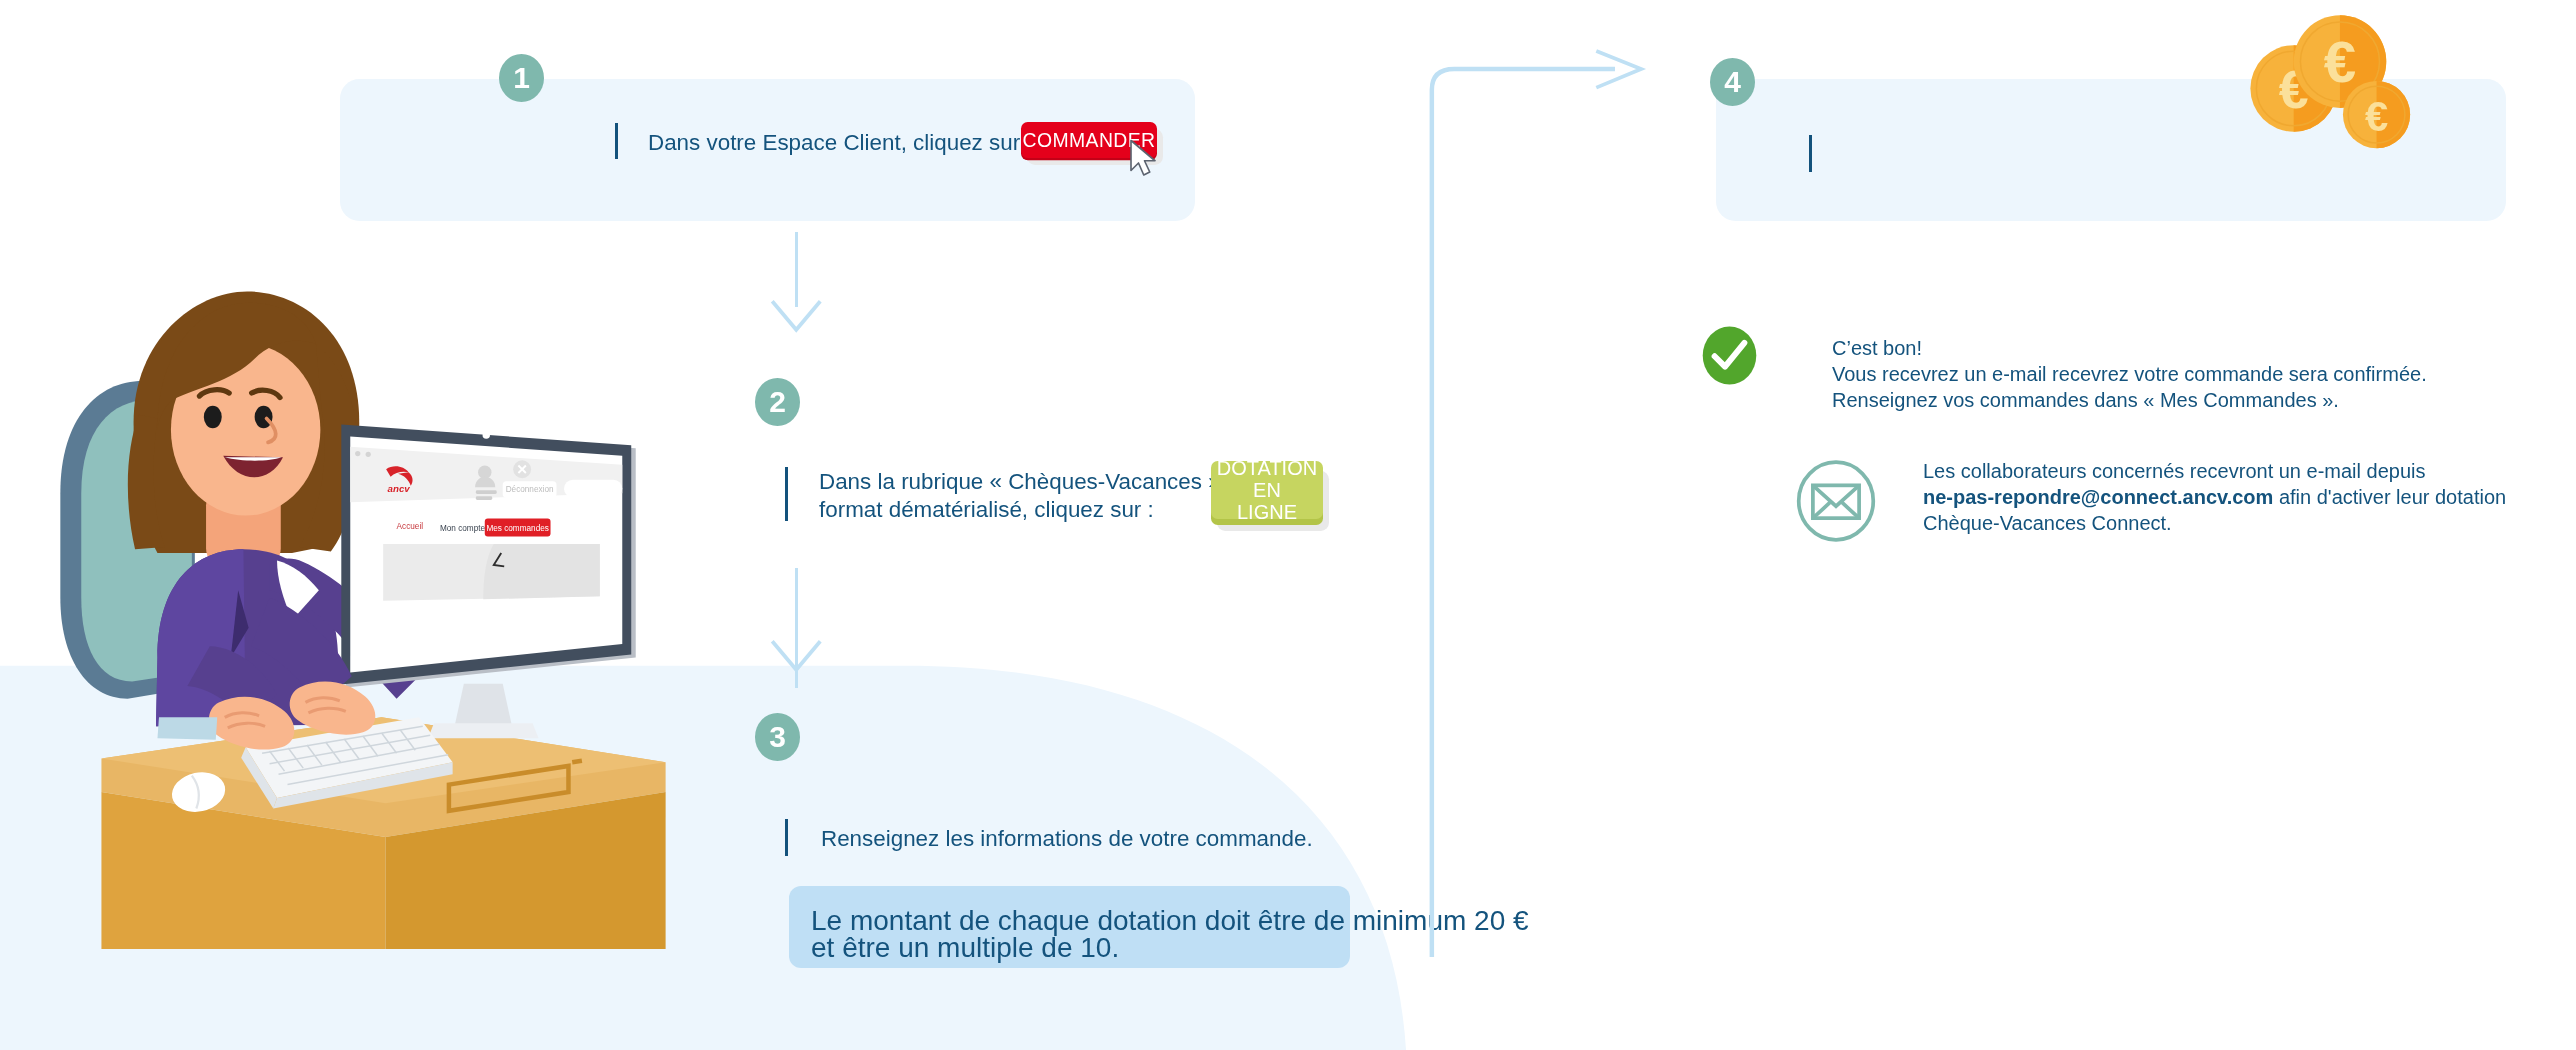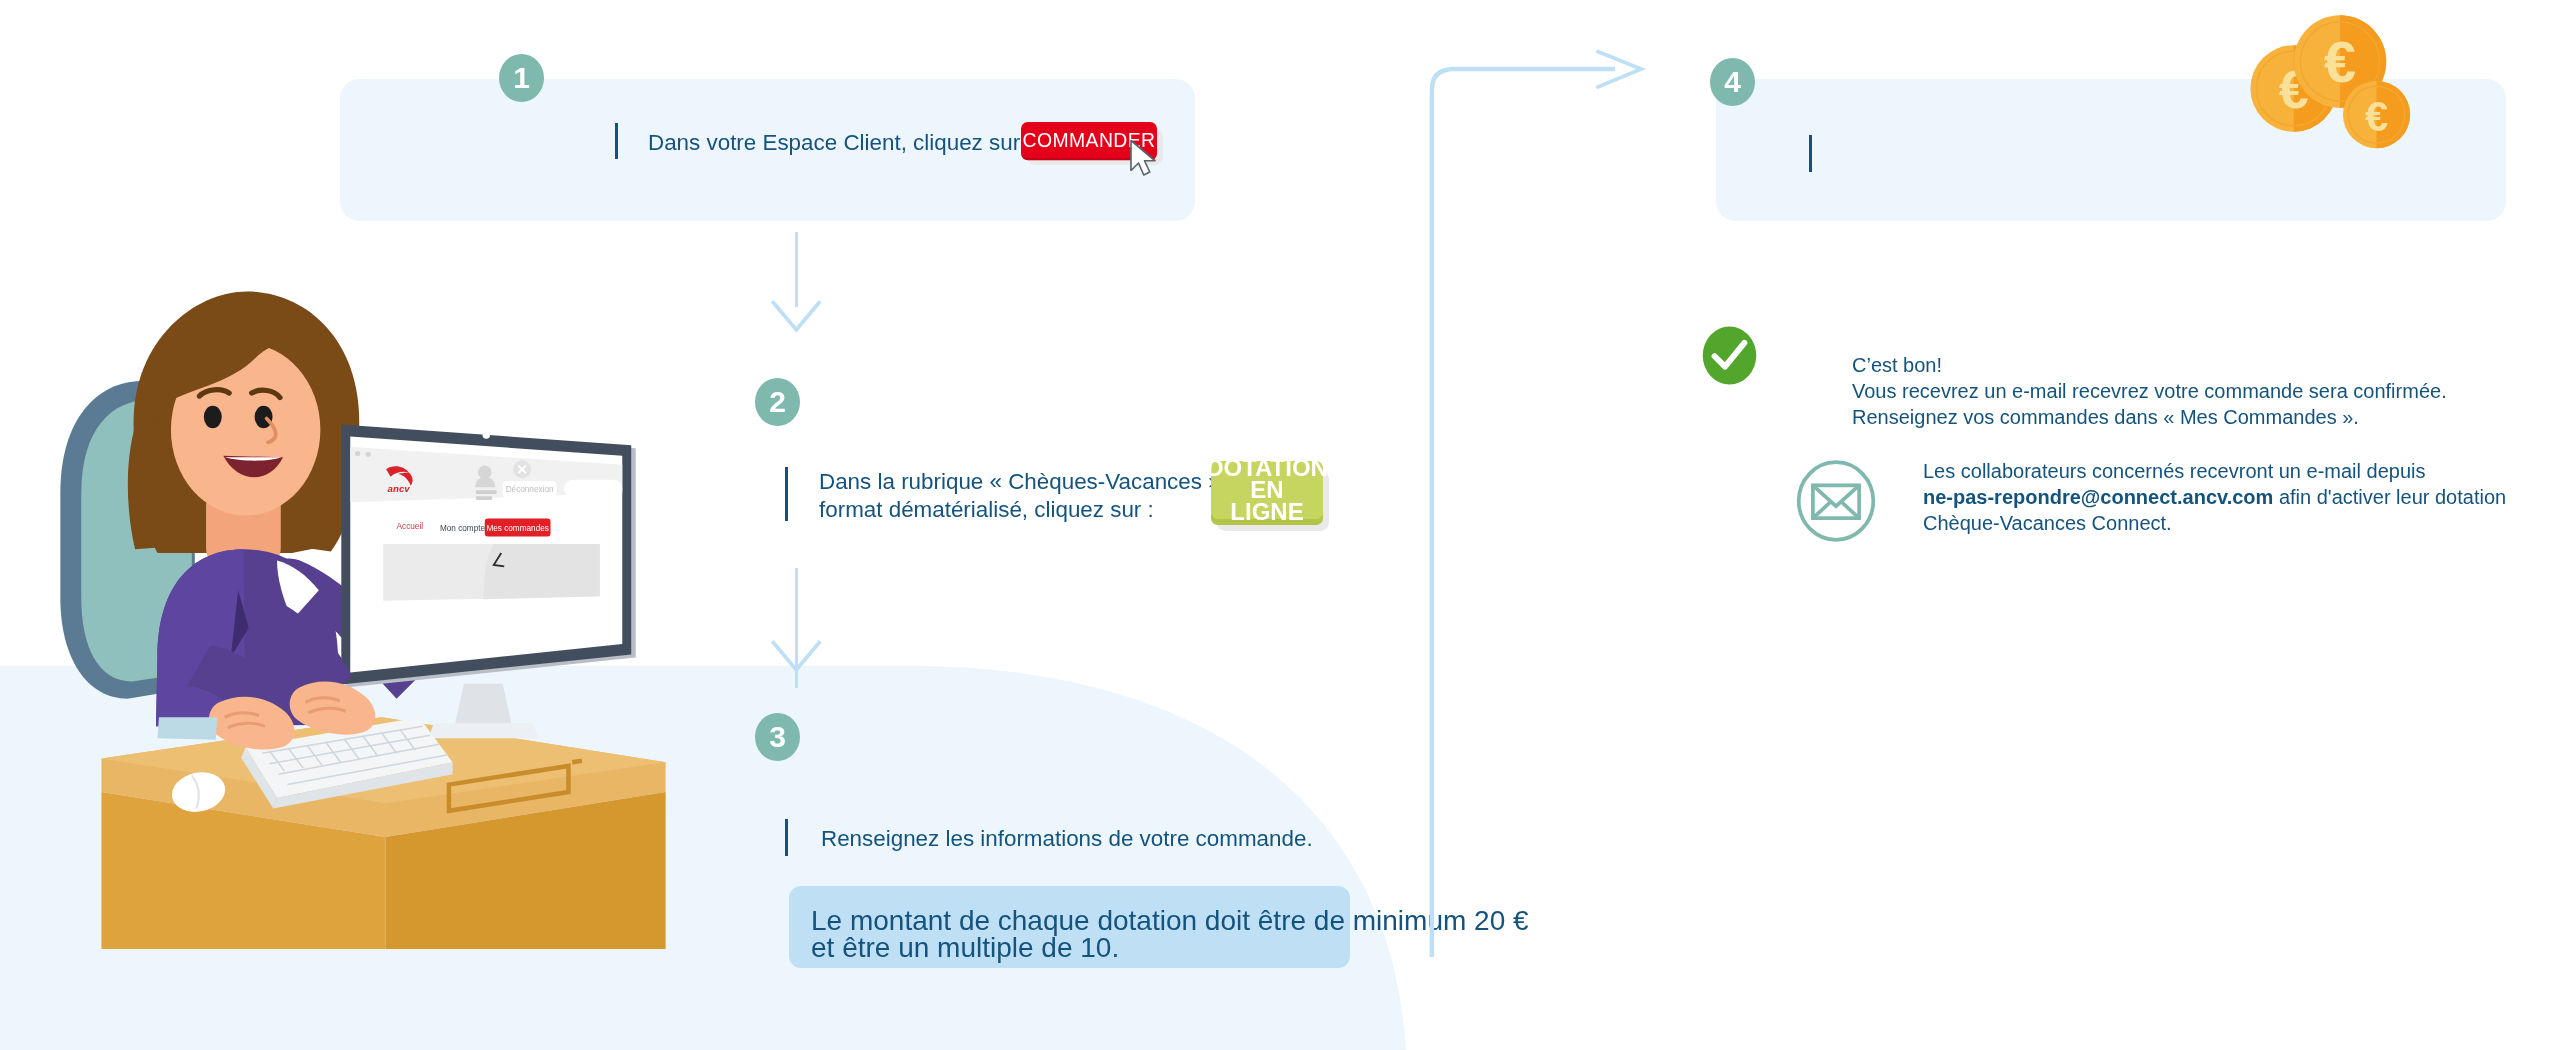--- a/index.html
+++ b/index.html
@@ -75,36 +75,36 @@
   }
   #cmd-shadow{left:1027px;top:129px;width:136px;height:36px;}
   #btn-commander{
     left:1021px;top:122px;width:136px;height:36px;
     background:#e4001b;font-size:19.4px;letter-spacing:0.4px;font-weight:400;
     box-shadow:0 2.2px 0 #c40017;
   }
   #dot-shadow{left:1217px;top:471px;width:112px;height:60px;}
   #btn-dotation{
     left:1211px;top:461px;width:112px;height:58px;
-    background:#c6d560;font-size:24px;line-height:22px;font-weight:700;
+    background:#c6d560;font-size:20px;line-height:22px;font-weight:400;
     flex-direction:column;box-shadow:0 6px 0 #b3c448;
   }
   
   .cursor-arrow{position:absolute;left:1128px;top:139px;width:33px;height:39px;}
 
   
   .arrow-v{position:absolute;background:#bfe0f4;width:3px;}
   #arr1-line{left:795px;top:232px;height:75px;}
   #arr2-line{left:795px;top:568px;height:120px;}
   svg.conn{position:absolute;overflow:visible;}
 
   
   .rt-block{position:absolute;color:#14537d;
     font-family:"Liberation Sans", sans-serif;font-size:20px;line-height:26px;}
-  #rt-ok{left:1832px;top:352px;margin-left:20px;}
+  #rt-ok{left:1832px;top:335px;}
   #rt-mail{left:1923px;top:458px;width:598px;}
   .bold{font-weight:700;text-align:right;}
 
   .check-circle{position:absolute;left:1701px;top:325px;width:57px;height:61px;}
   .mail-icon{position:absolute;left:1795px;top:460px;width:82px;height:82px;}
 
   
   .coins{position:absolute;left:2228px;top:15px;width:209px;height:135px;}
 
   

